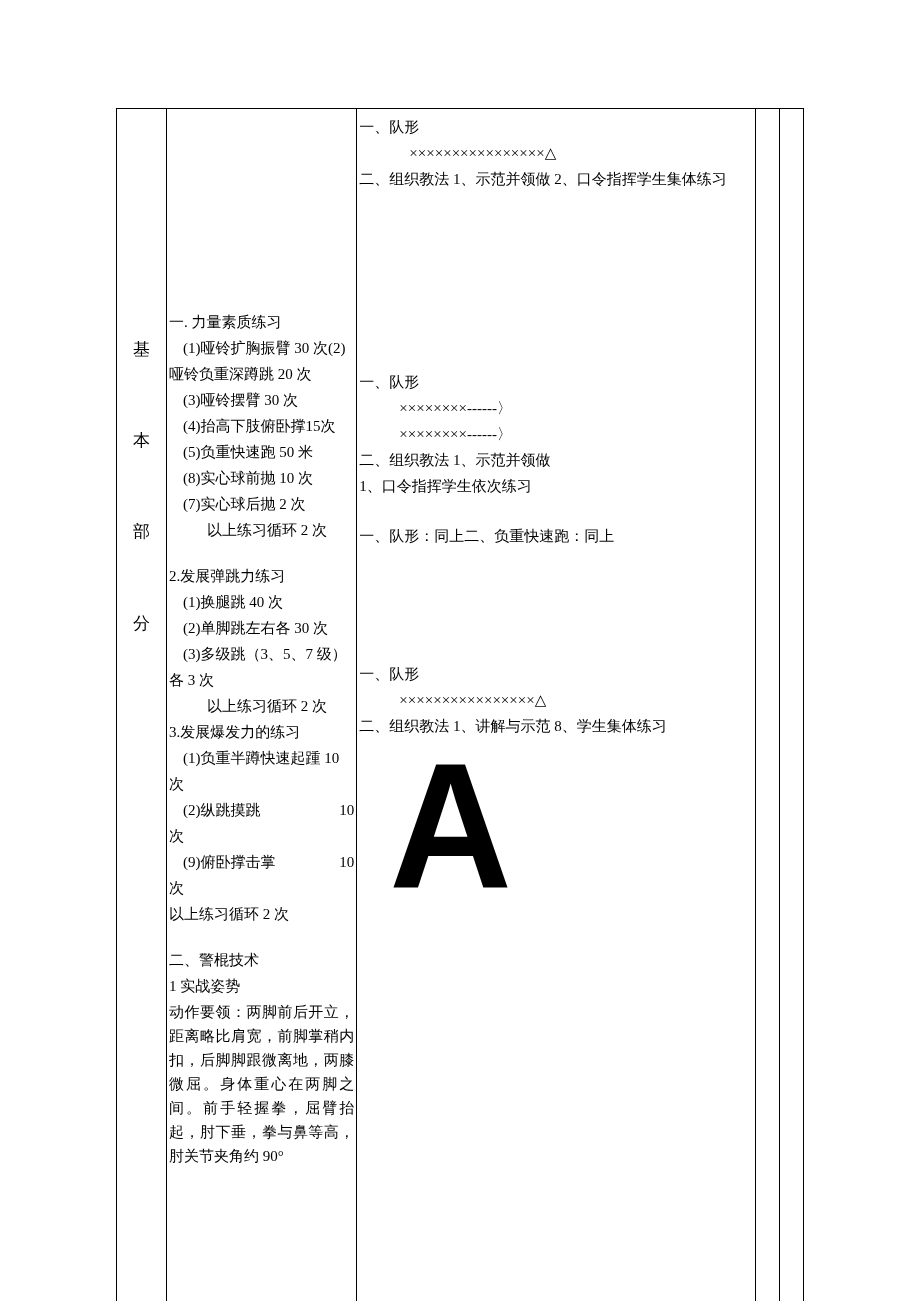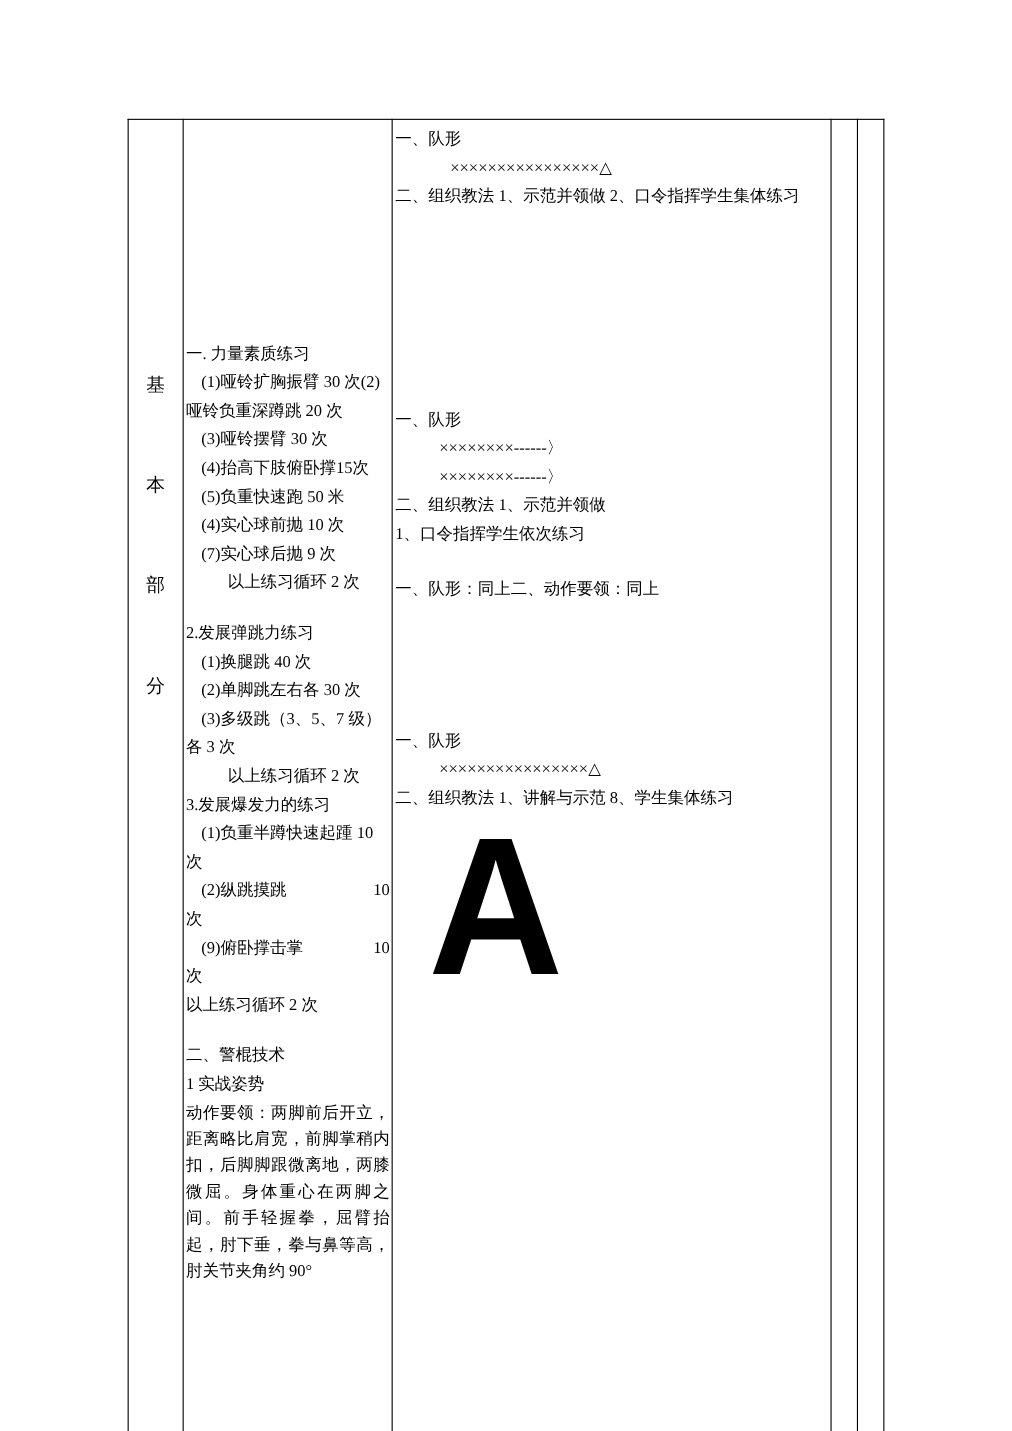--- a/index.html
+++ b/index.html
@@ -115,22 +115,22 @@
 
   <td>
     <div class="inner">
       <div style="height:195px;"></div>
       <p>一. 力量素质练习</p>
       <p class="indent1">(1)哑铃扩胸振臂 30 次(2)</p>
       <p>哑铃负重深蹲跳 20 次</p>
       <p class="indent1">(3)哑铃摆臂 30 次</p>
       <p class="indent1">(4)抬高下肢俯卧撑15次</p>
       <p class="indent1">(5)负重快速跑 50 米</p>
-      <p class="indent1">(4)实心球前抛 10 次</p>
-      <p class="indent1">(7)实心球后抛 9 次</p>
+      <p class="indent1">(8)实心球前抛 10 次</p>
+      <p class="indent1">(7)实心球后抛 2 次</p>
       <p class="indent2">以上练习循环 2 次</p>
       <div style="height:18px;"></div>
       <p>2.发展弹跳力练习</p>
       <p class="indent1">(1)换腿跳 40 次</p>
       <p class="indent1">(2)单脚跳左右各 30 次</p>
       <p class="indent1">(3)多级跳（3、5、7 级）</p>
       <p>各 3 次</p>
       <p class="indent2">以上练习循环 2 次</p>
       <p>3.发展爆发力的练习</p>
       <p class="indent1">(1)负重半蹲快速起踵 10</p>
@@ -162,21 +162,21 @@
       <div style="height:175px;"></div>
 
       <p>一、队形</p>
       <p style="padding-left:40px;">××××××××------〉</p>
       <p style="padding-left:40px;">××××××××------〉</p>
       <p>二、组织教法 1、示范并领做</p>
       <p>1、口令指挥学生依次练习</p>
 
       <div style="height:22px;"></div>
 
-      <p>一、队形：同上二、动作要领：同上</p>
+      <p>一、队形：同上二、负重快速跑：同上</p>
 
       <div style="height:110px;"></div>
 
       <p>一、队形</p>
       <p style="padding-left:40px;">××××××××××××××××△</p>
       <p>二、组织教法 1、讲解与示范 8、学生集体练习</p>
 
       <div class="big-a">A</div>
     </div>
   </td>

